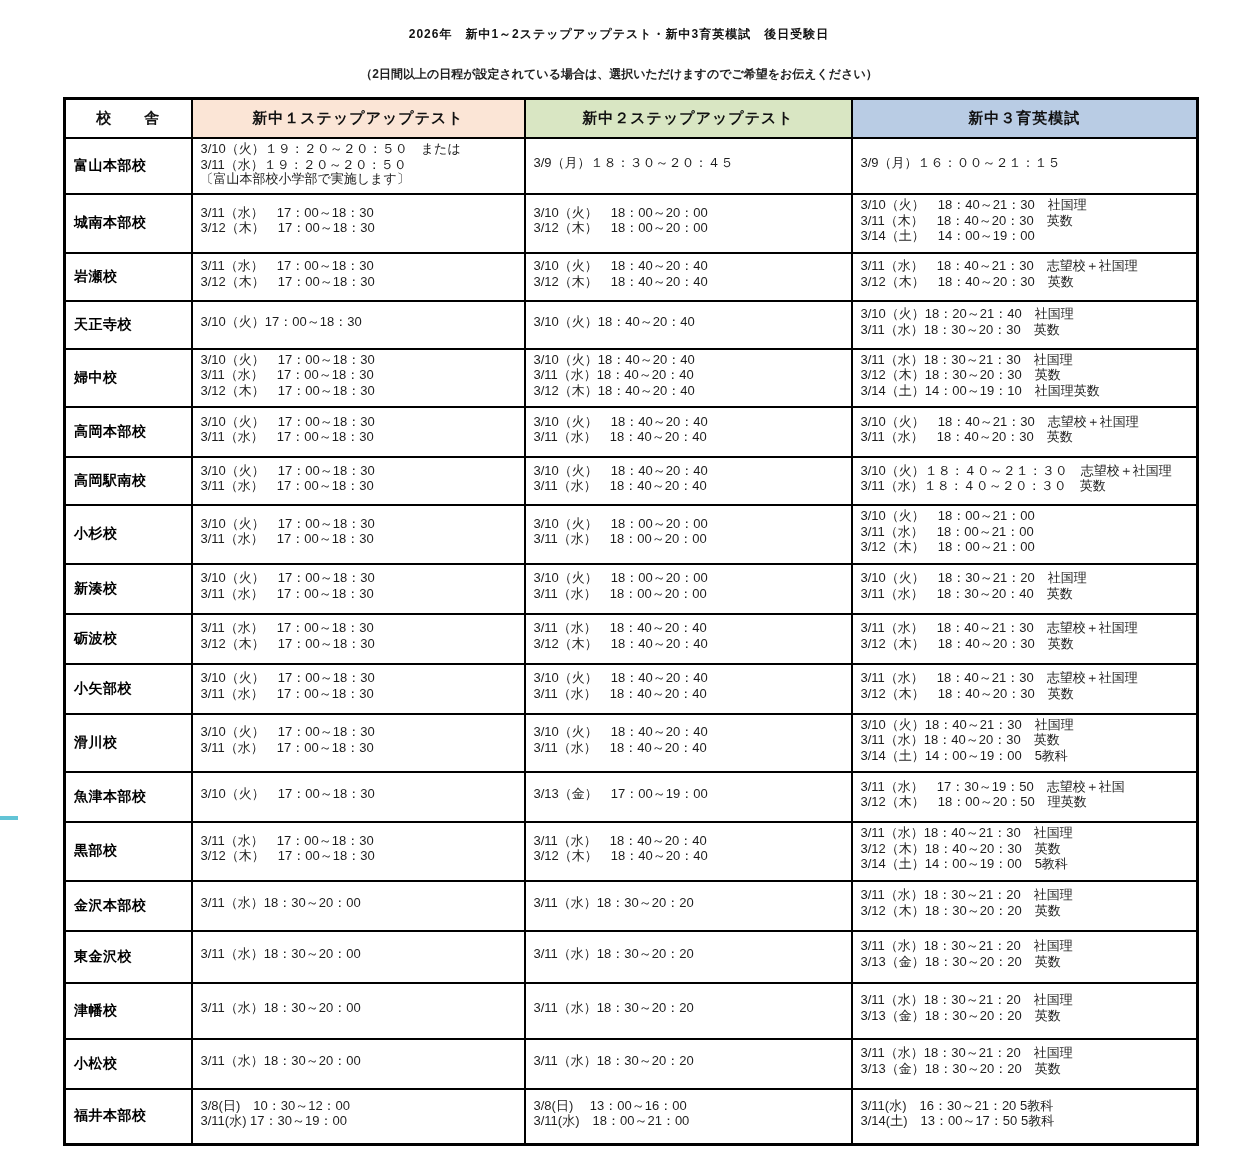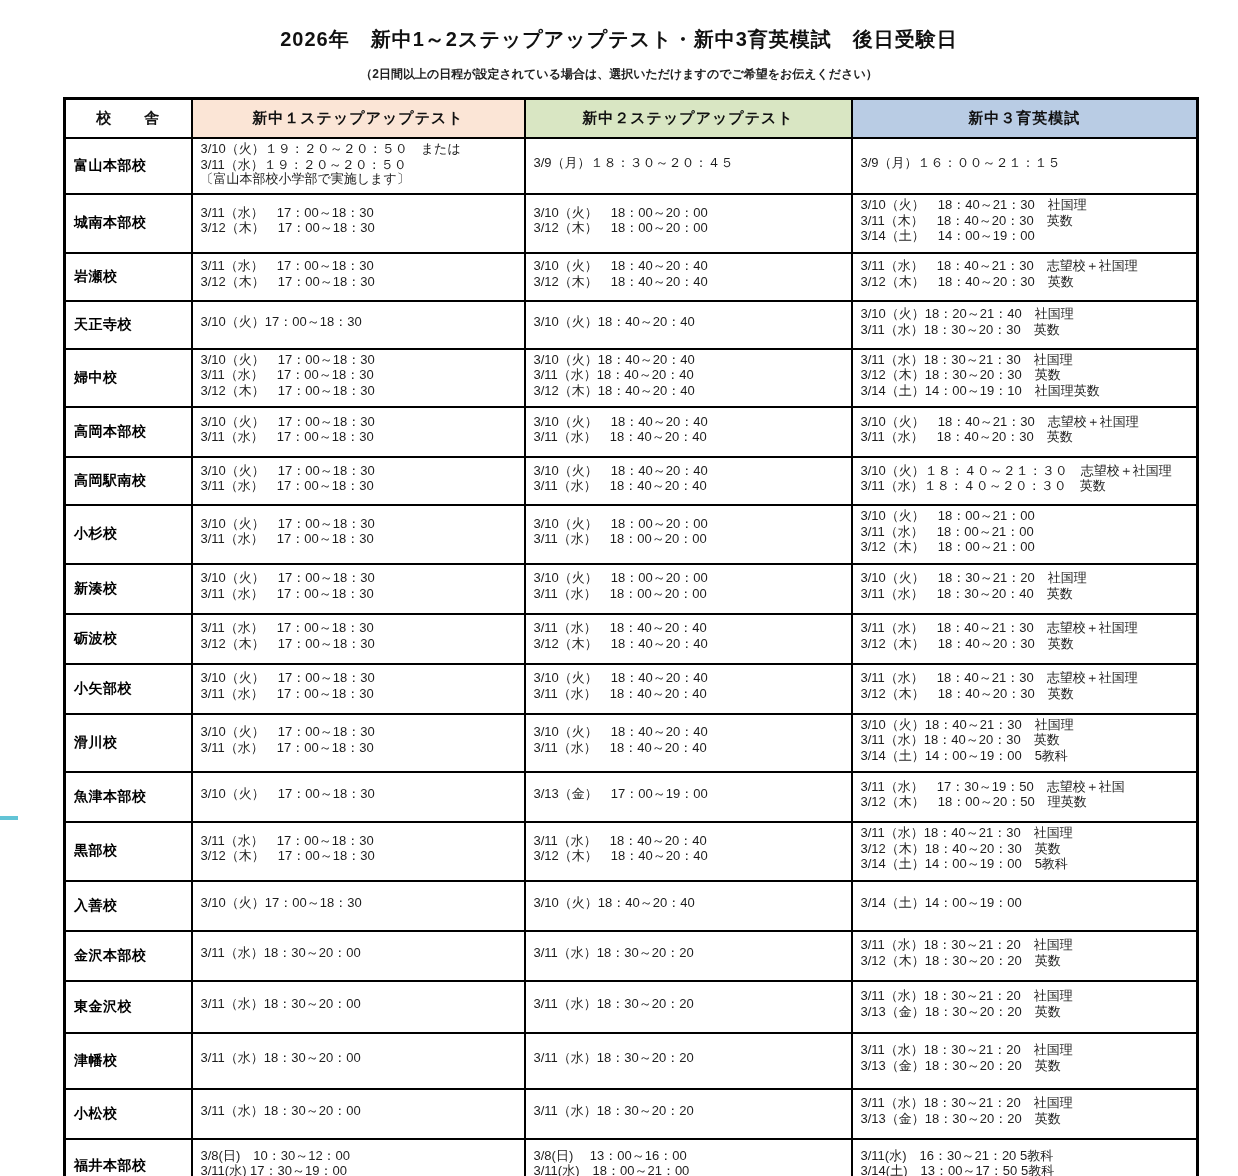--- a/index.html
+++ b/index.html
@@ -2,21 +2,21 @@
 <html><head>
 <meta charset="utf-8">
 <style>
   html,body{margin:0;padding:0;}
   body{
     width:1238px;height:1176px;background:#ffffff;position:relative;
     font-family:"Liberation Sans","DejaVu Sans",sans-serif;color:#000;
   }
   .title{
     position:absolute;top:26px;left:0;width:1238px;text-align:center;
-    font-size:20px;font-weight:bold;letter-spacing:1px;color:#111;
+    font-size:12px;font-weight:bold;letter-spacing:1px;color:#111;
   }
   .subtitle{
     position:absolute;top:66px;left:0;width:1238px;text-align:center;
     font-size:12px;font-weight:bold;color:#222;
   }
   table.sched-table{
     position:absolute;left:63px;top:97px;width:1133px;
     border-collapse:collapse;table-layout:fixed;
     border:3px solid #000;
   }
@@ -268,32 +268,20 @@
           <div class="line">3/11（水）　18：40～20：40</div>
           <div class="line">3/12（木）　18：40～20：40</div>
         </td>
         <td class="sched">
           <div class="line">3/11（水）18：40～21：30　社国理</div>
           <div class="line">3/12（木）18：40～20：30　英数</div>
           <div class="line">3/14（土）14：00～19：00　5教科</div>
         </td>
       </tr>
       <tr style="height: 50px;">
-        <td class="school">入善校</td>
-        <td class="sched">
-          <div class="line">3/10（火）17：00～18：30</div>
-        </td>
-        <td class="sched">
-          <div class="line">3/10（火）18：40～20：40</div>
-        </td>
-        <td class="sched">
-          <div class="line">3/14（土）14：00～19：00</div>
-        </td>
-      </tr>
-      <tr style="height: 50px;">
         <td class="school">金沢本部校</td>
         <td class="sched">
           <div class="line">3/11（水）18：30～20：00</div>
         </td>
         <td class="sched">
           <div class="line">3/11（水）18：30～20：20</div>
         </td>
         <td class="sched">
           <div class="line">3/11（水）18：30～21：20　社国理</div>
           <div class="line">3/12（木）18：30～20：20　英数</div>

